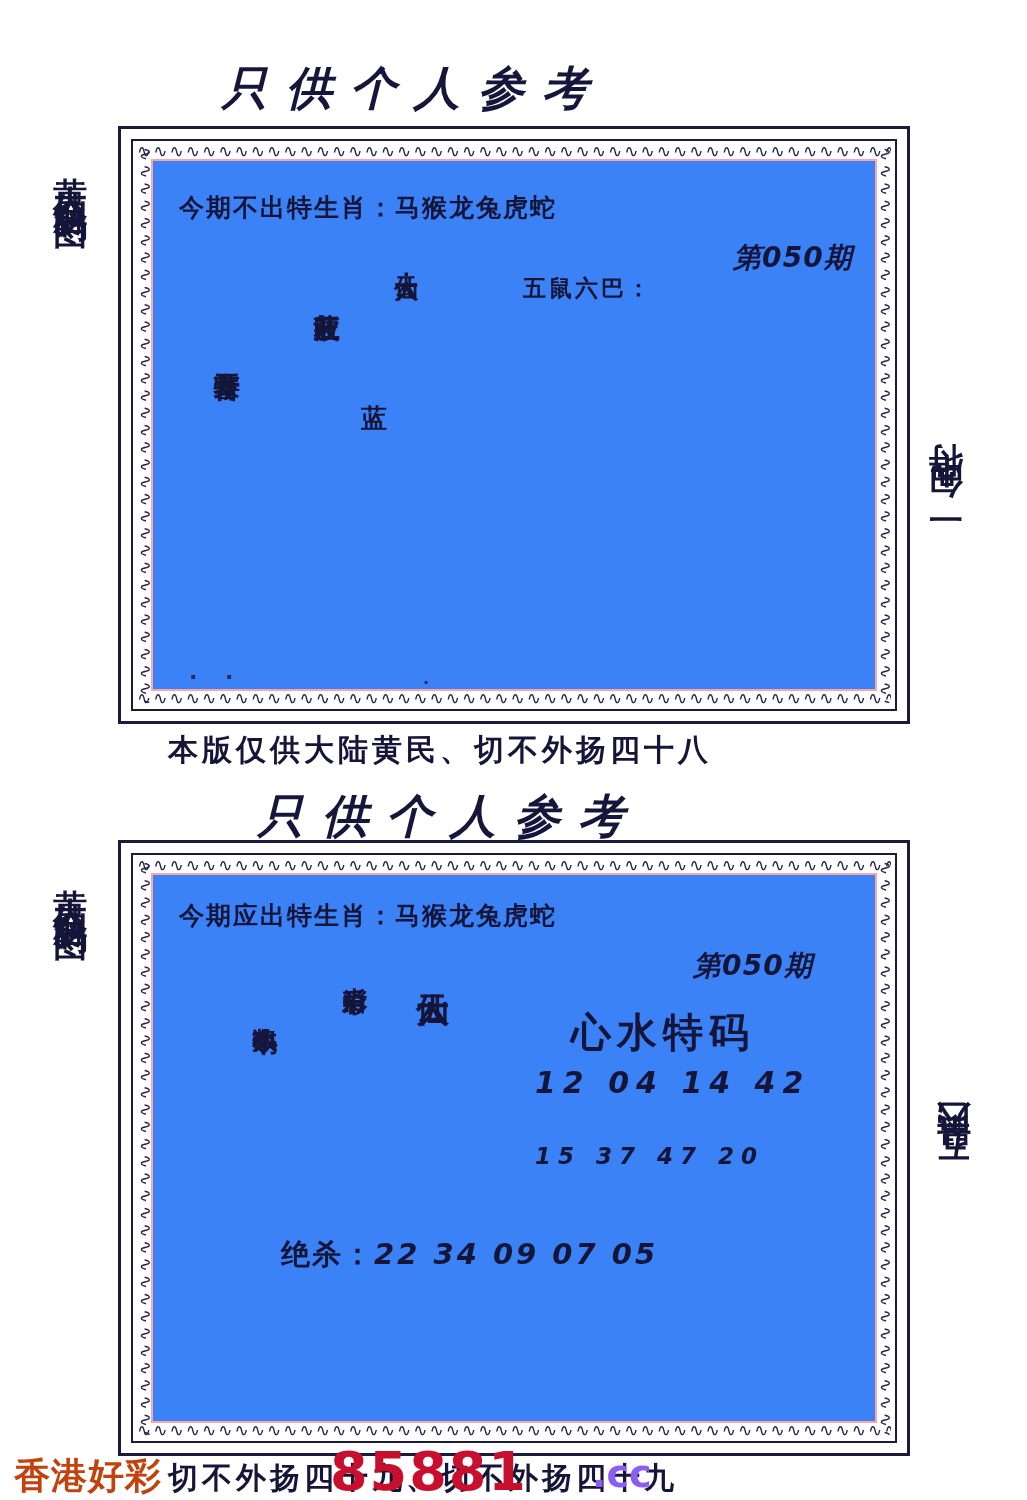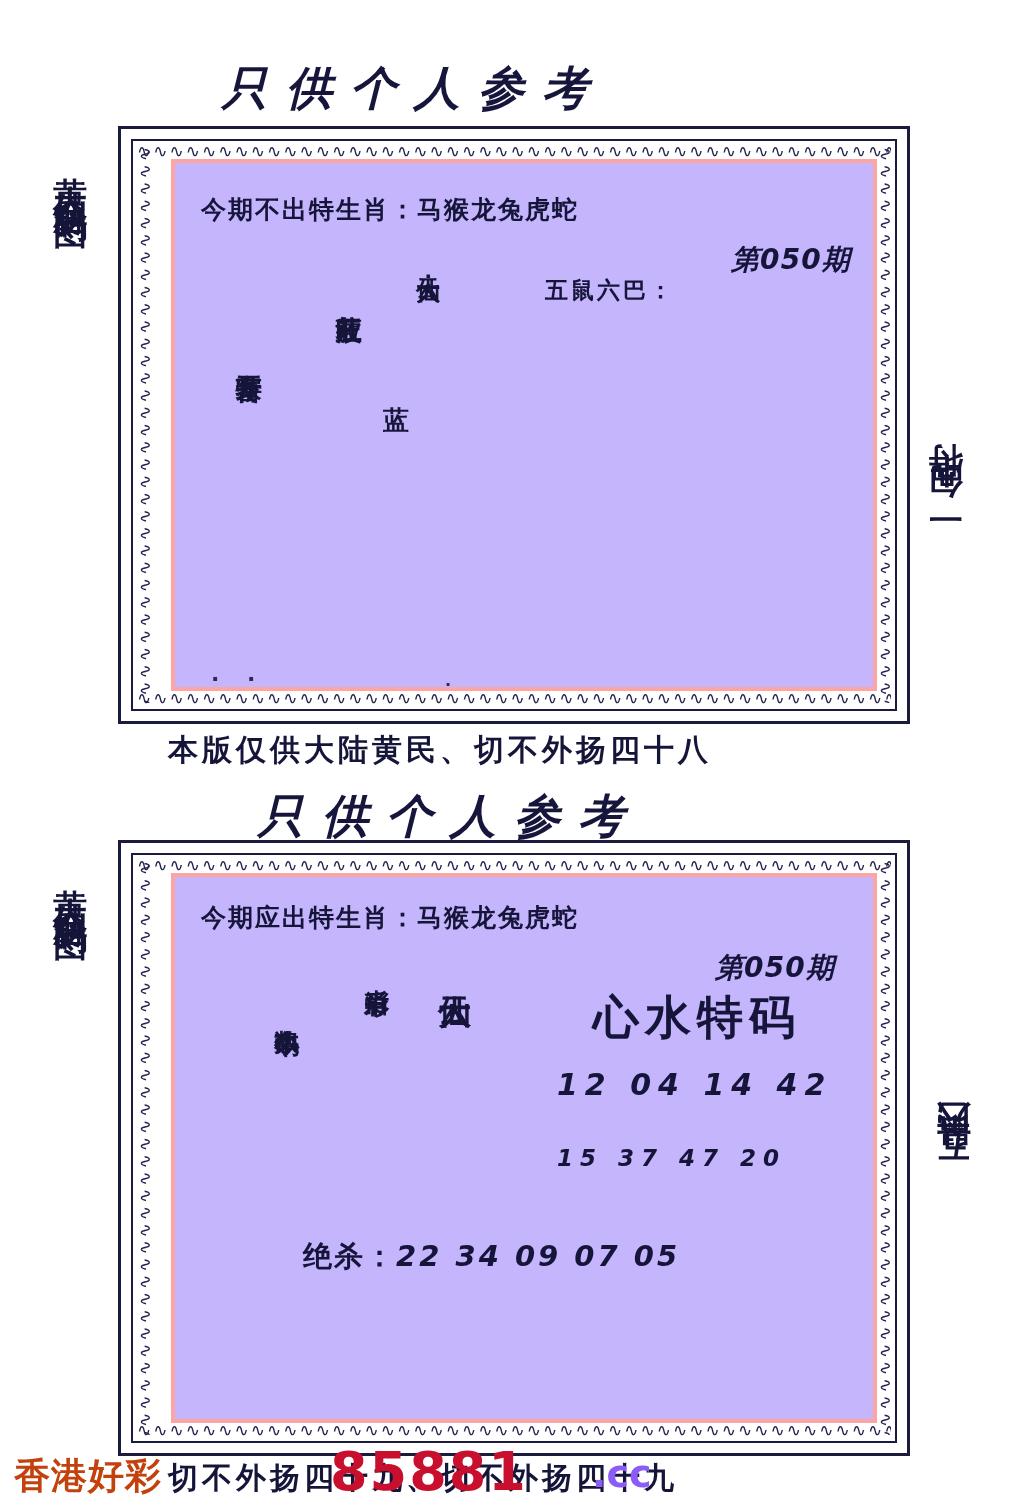--- a/index.html
+++ b/index.html
@@ -59,24 +59,23 @@
   .card .wave-frame {
     position: absolute;
     inset: 10px;
     border: 2px solid #1b1b3d;
     box-sizing: border-box;
     overflow: hidden;
   }
   .card .inner {
     position: absolute;
     inset: 30px;
-    border: 4px solid #fca5a5;
+    border: 2px solid #fca5a5;
     box-sizing: border-box;
-    background: #c4b5fd;
-    margin-left: 20px;
+    background: #3b82f6;
   }
   
   .sq {
     position: absolute;
     color: #24244d;
     font-size: 17px;
     line-height: 1;
     white-space: nowrap;
     font-family: "DejaVu Sans", sans-serif;
     overflow: hidden;
@@ -180,22 +179,22 @@
   }
   .c2-issue {
     position: absolute;
     left: 540px; top: 72px;
     font-size: 28px;
     font-style: italic;
     white-space: nowrap;
   }
   .c2-heart {
     position: absolute;
-    left: 418px; top: 110px;
-    font-size: 46px;
+    left: 418px; top: 130px;
+    font-size: 40px;
     letter-spacing: 6px;
     white-space: nowrap;
   }
   .c2-nums1 {
     position: absolute;
     left: 382px; top: 190px;
     font-size: 30px;
     font-style: italic;
     letter-spacing: 7px;
     white-space: nowrap;

